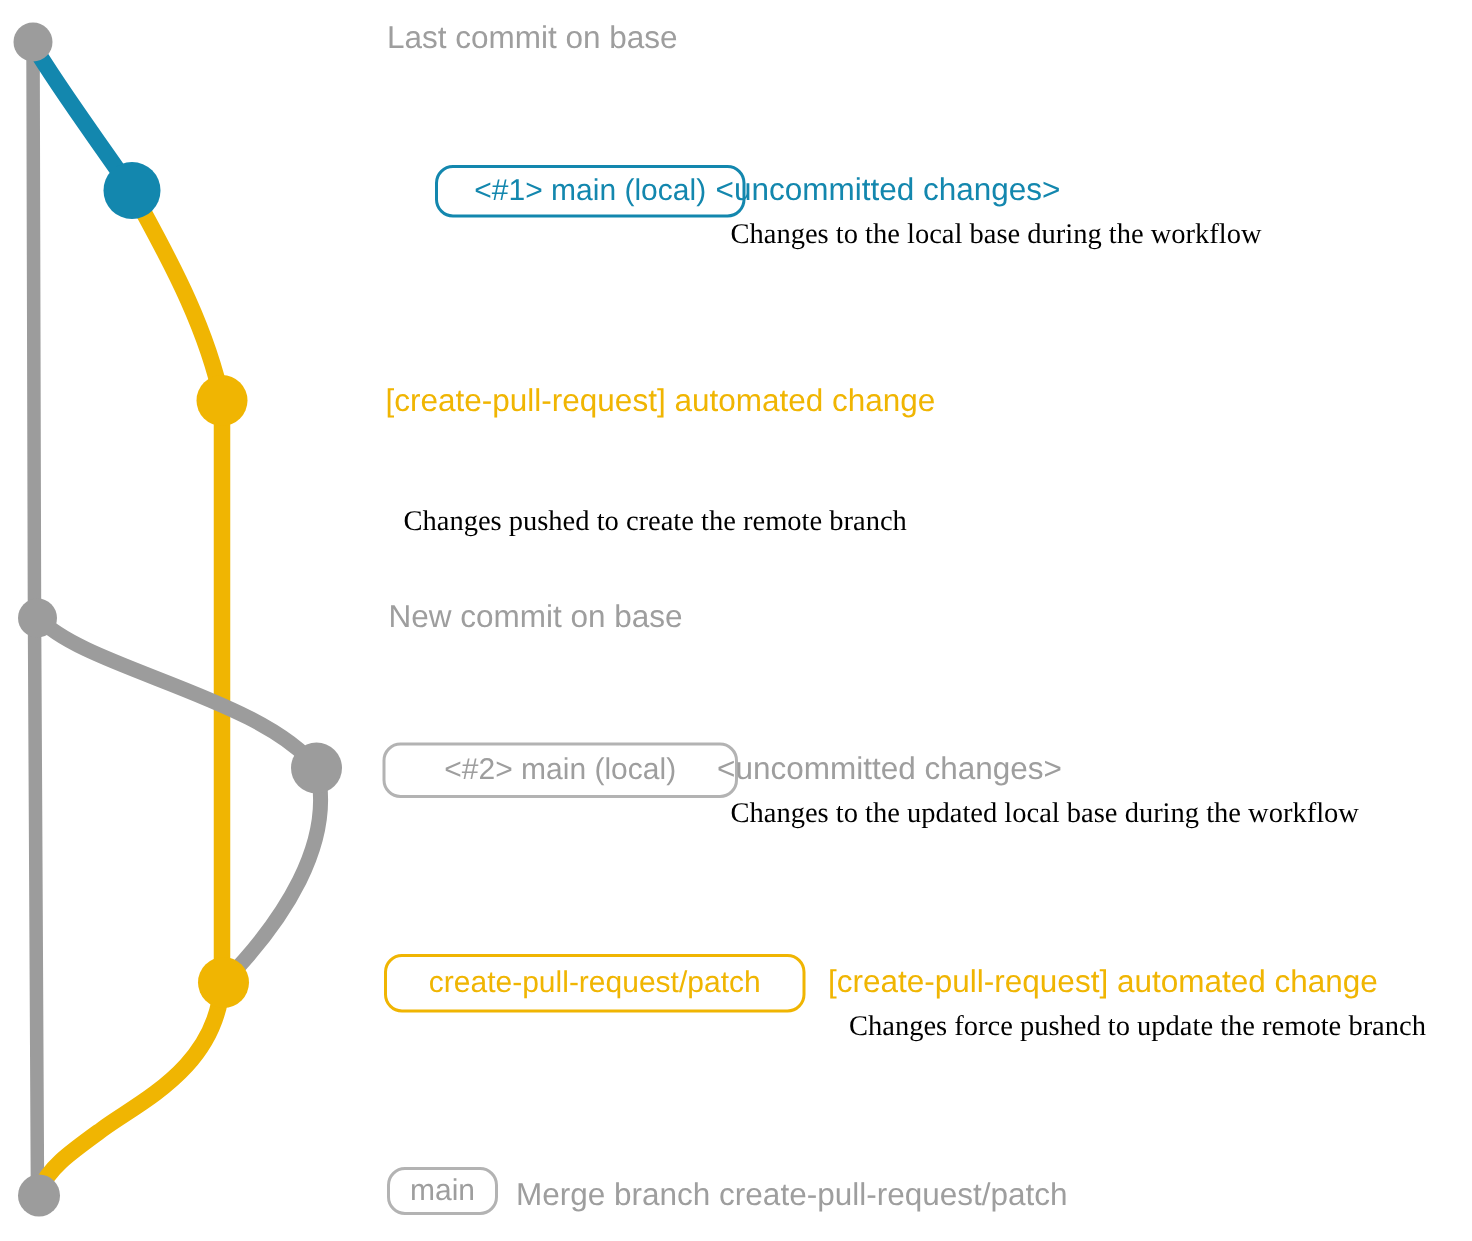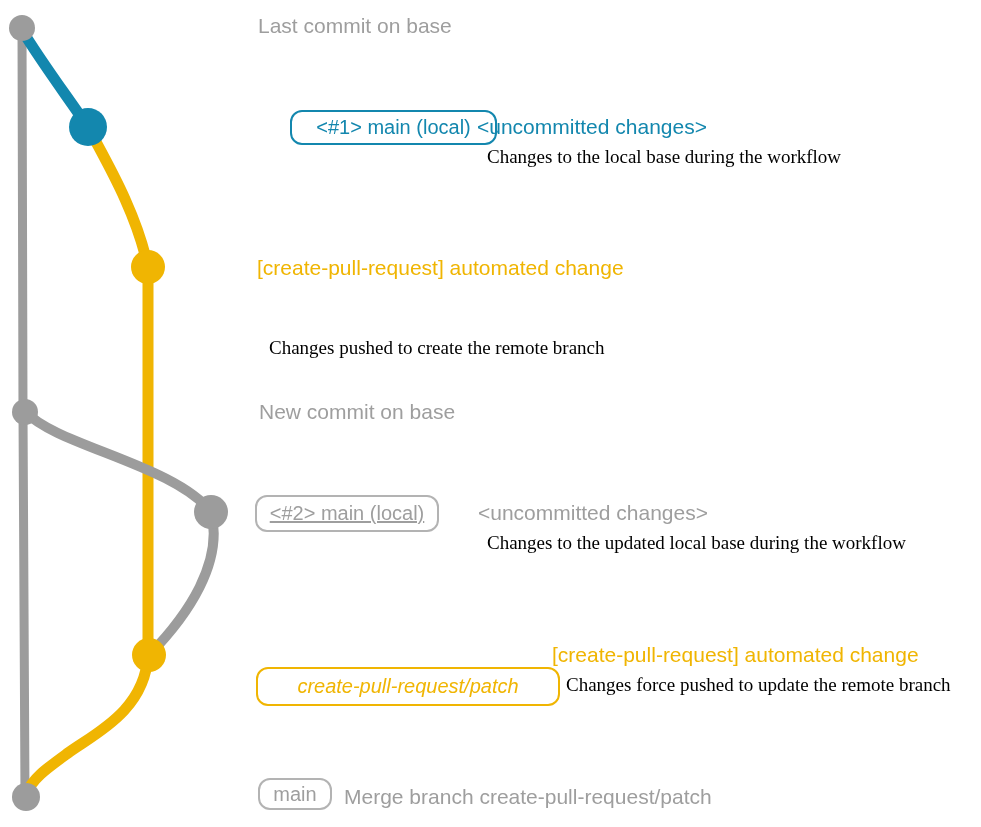--- a/index.html
+++ b/index.html
@@ -95,24 +95,24 @@
 
   <div class="abs badge blue" style="left:256px; top:110px; width:207px; height:35px;">&lt;#1&gt; main (local)</div>
   <div class="abs heading blue" style="left:477px; top:115px;">&lt;uncommitted changes&gt;</div>
   <div class="abs desc" style="left:487px; top:146px;text-align:right;">Changes to the local base during the workflow</div>
 
   <div class="abs heading yellow" style="left:257px; top:256px;">[create-pull-request] automated change</div>
   <div class="abs desc" style="left:269px; top:289px;margin-top:48px;">Changes pushed to create the remote branch</div>
 
   <div class="abs caption-gray" style="left:259px; top:400px;">New commit on base</div>
 
-  <div class="abs badge gray" style="left:255px; top:495px; width:184px; height:37px;text-decoration:underline;">&lt;#2&gt; main (local)</div>
+  <div class="abs badge gray" style="left:255px; top:495px; width:237px; height:37px;">&lt;#2&gt; main (local)</div>
   <div class="abs heading gray" style="left:478px; top:501px;">&lt;uncommitted changes&gt;</div>
   <div class="abs desc" style="left:487px; top:532px;text-align:center;">Changes to the updated local base during the workflow</div>
 
-  <div class="abs badge yellow" style="left:256px; top:667px; width:304px; height:39px;font-style:italic;">create-pull-request/patch</div>
+  <div class="abs badge yellow" style="left:256px; top:636px; width:281px; height:39px;">create-pull-request/patch</div>
   <div class="abs heading yellow" style="left:552px; top:643px;">[create-pull-request] automated change</div>
   <div class="abs desc" style="left:566px; top:674px;">Changes force pushed to update the remote branch</div>
 
   <div class="abs badge gray" style="left:258px; top:778px; width:74px; height:32px;">main</div>
   <div class="abs caption-gray" style="left:344px; top:785px;text-align:center;">Merge branch create-pull-request/patch</div>
 
 </div>
 
 </body></html>

